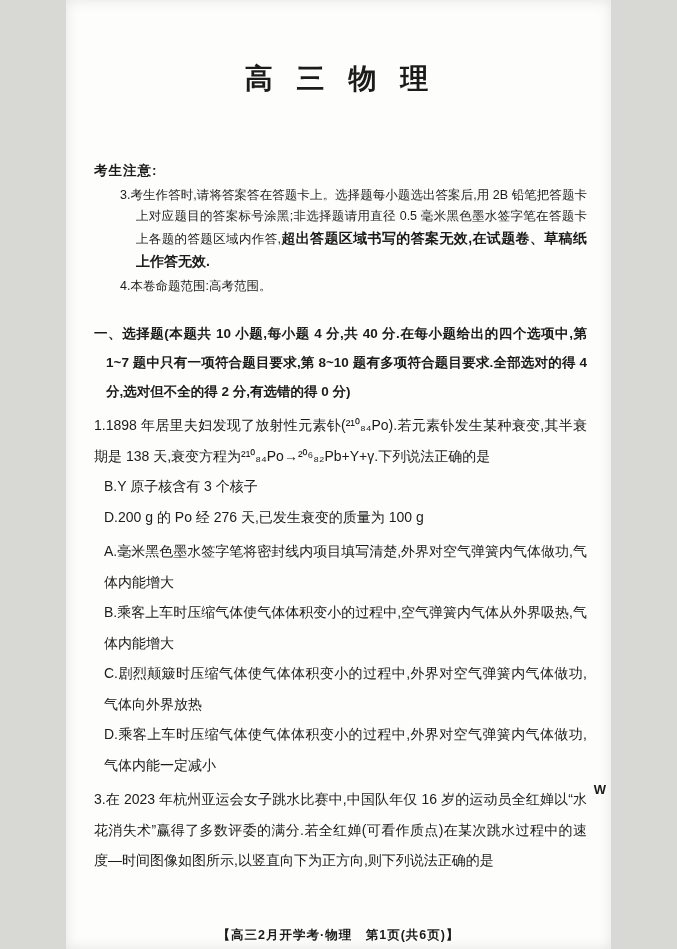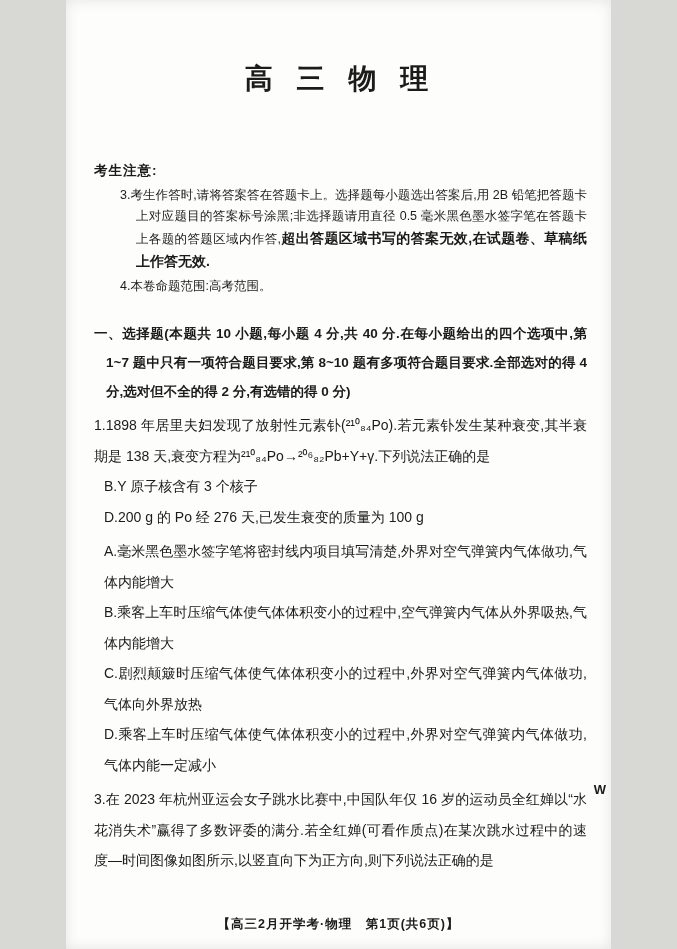--- a/index.html
+++ b/index.html
@@ -50,21 +50,21 @@
   .q-stem{text-align:justify;}
   .q-option{padding-left:10px;text-align:justify;}
   .watermark{
     position:absolute;
     right:5px;top:782px;
     font-size:13px;
     font-weight:bold;
   }
   .footer{
     position:absolute;
-    left:0;right:0;bottom:16px;
+    left:0;right:0;bottom:5px;
     text-align:center;
     font-size:12.5px;
     font-weight:bold;
     letter-spacing:1px;
     margin-top:32px;
   }
 </style>
 </head>
 <body>
 

